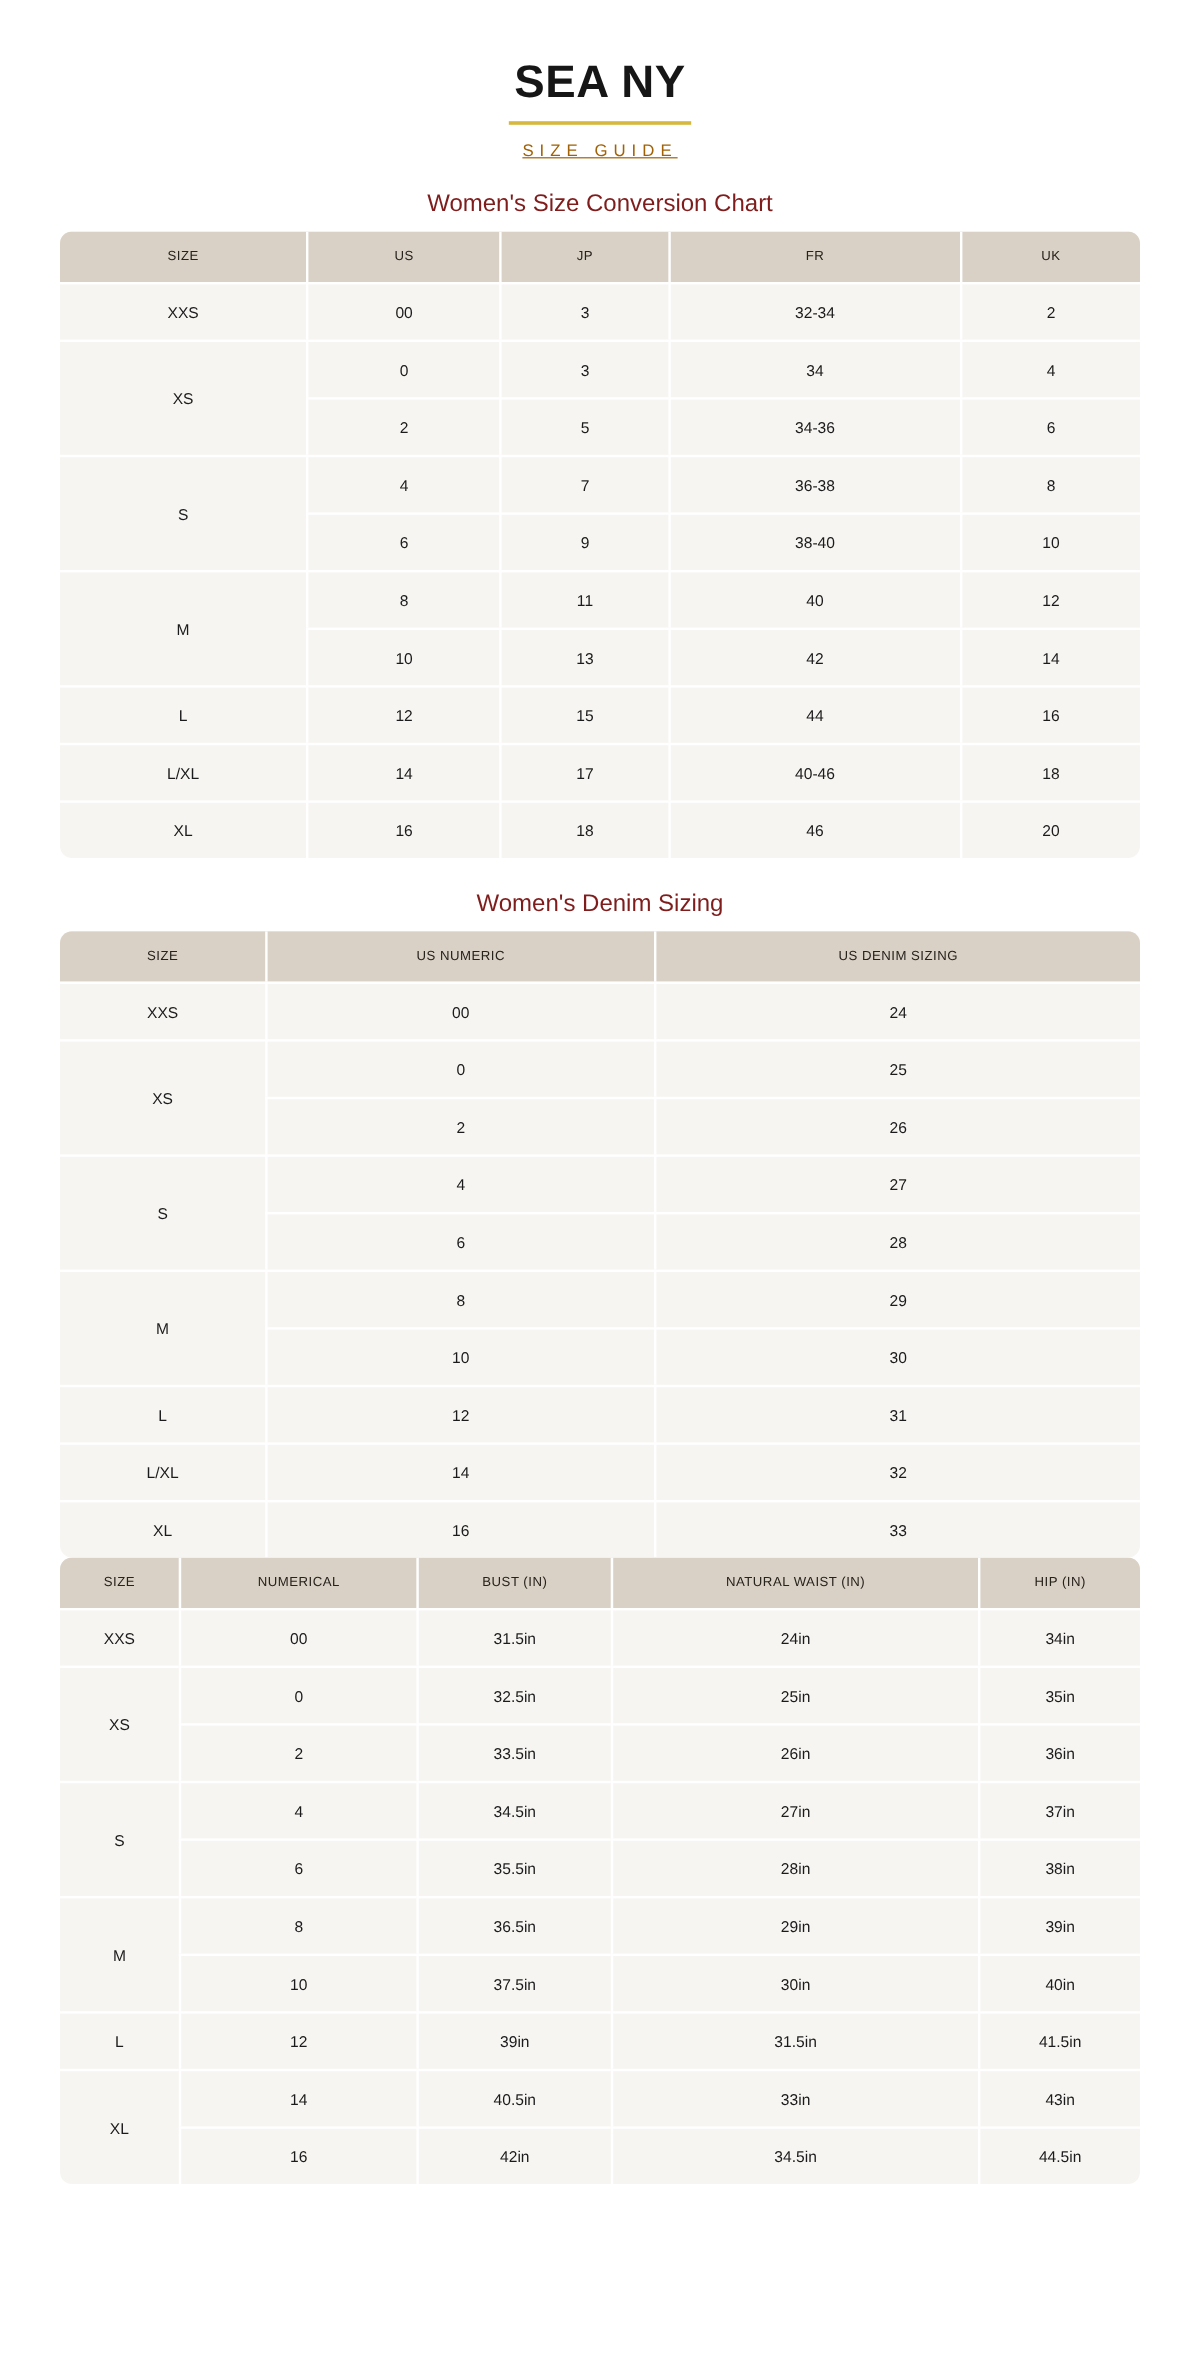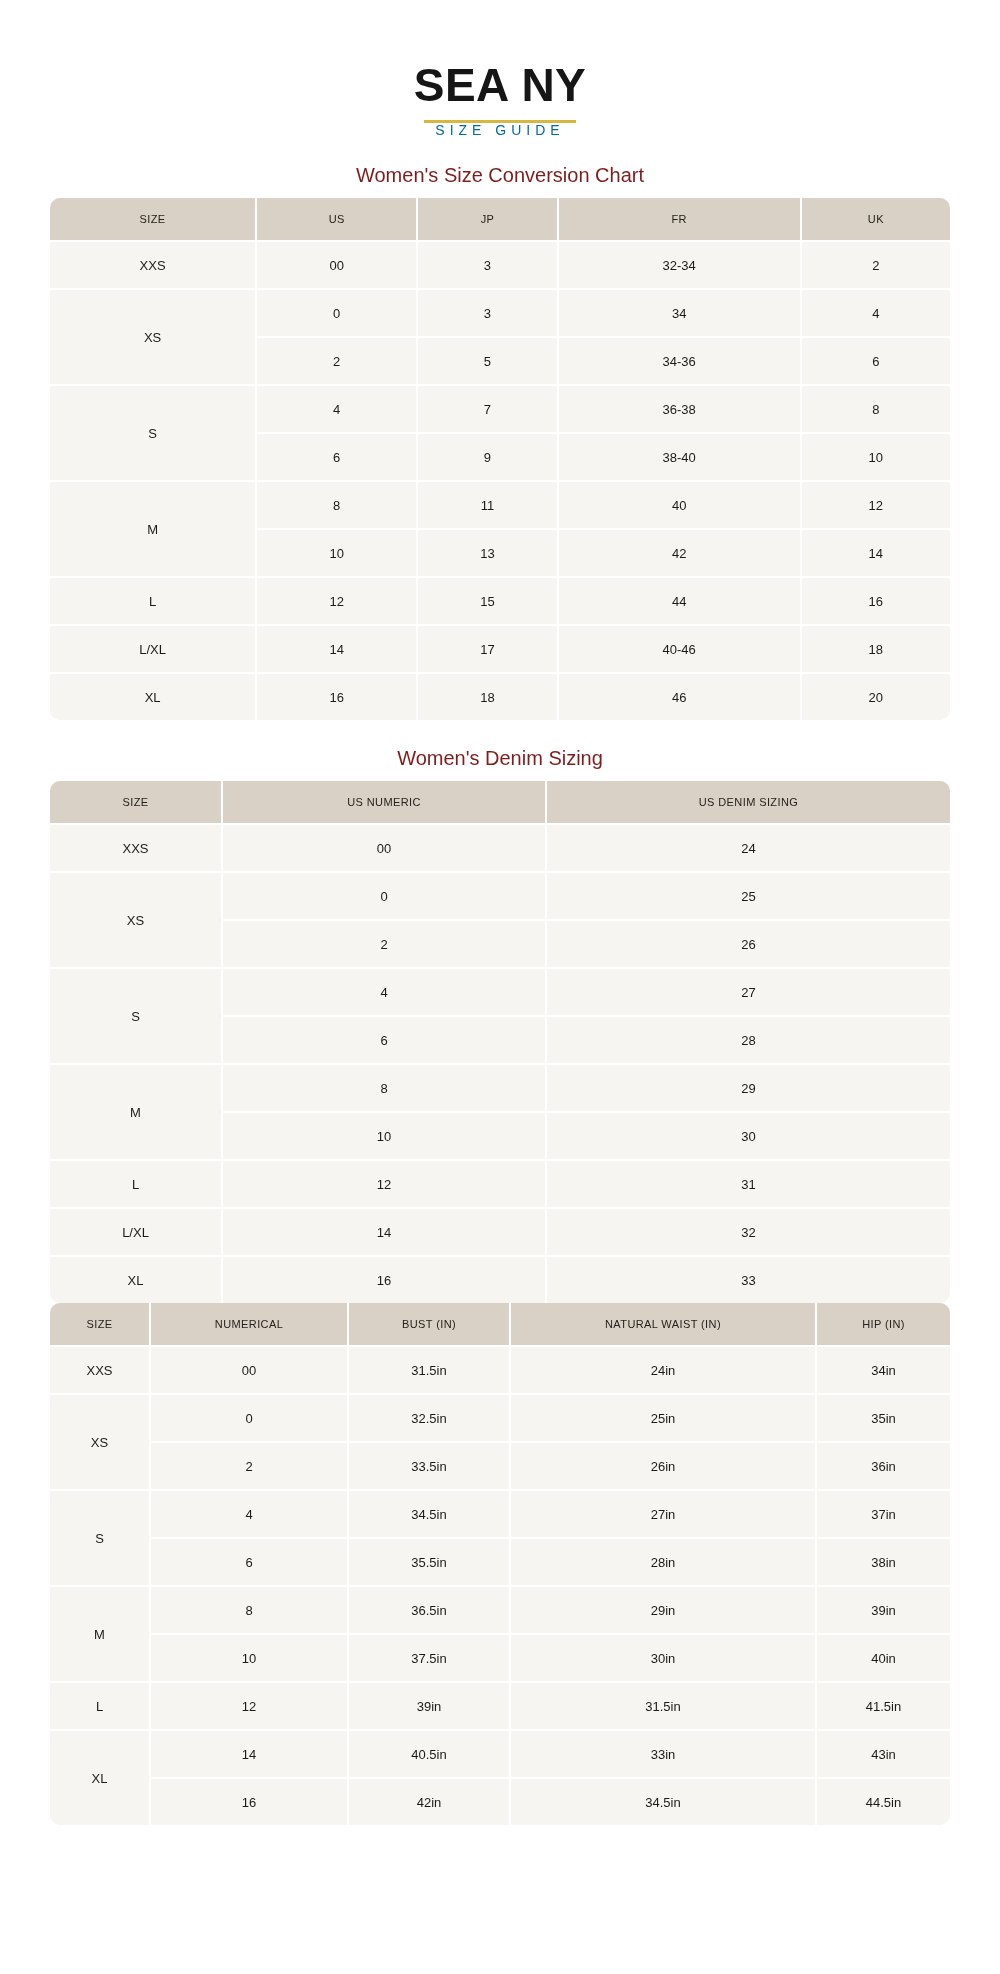--- a/index.html
+++ b/index.html
@@ -14,30 +14,30 @@
   html,body{margin:0;padding:0;}
   body{
     width:1000px;height:1974px;overflow:hidden;
     background:var(--page-bg);
     font-family:"Liberation Sans", sans-serif;
     color:var(--text);
   }
   .page{width:1000px;padding-top:50px;}
   .brand-header{text-align:center;}
   .brand-logo{
-    margin:16px;font-size:46px;line-height:38px;font-weight:700;
+    margin:0;font-size:38px;line-height:38px;font-weight:700;
     letter-spacing:0.5px;color:#161616;
   }
   .brand-underline{
     width:152px;height:3px;background:var(--accent);
     margin:13px auto 0;
   }
   .brand-tagline{
-    font-size:14px;line-height:14px;
-    letter-spacing:5px;color:#0369a1;font-weight:500;
+    margin-top:14px;font-size:14px;line-height:14px;
+    letter-spacing:5px;color:#a16207;font-weight:500;text-decoration:underline;
   }
   .section-title{
     margin:26px 0 11px;text-align:center;
     font-size:20px;line-height:24px;font-weight:500;color:#7f1d1d;
   }
   table.size-table{
     width:900px;margin:0 auto;table-layout:fixed;
     border-collapse:separate;border-spacing:0;
     background:var(--table-bg);
     border-radius:10px;overflow:hidden;

